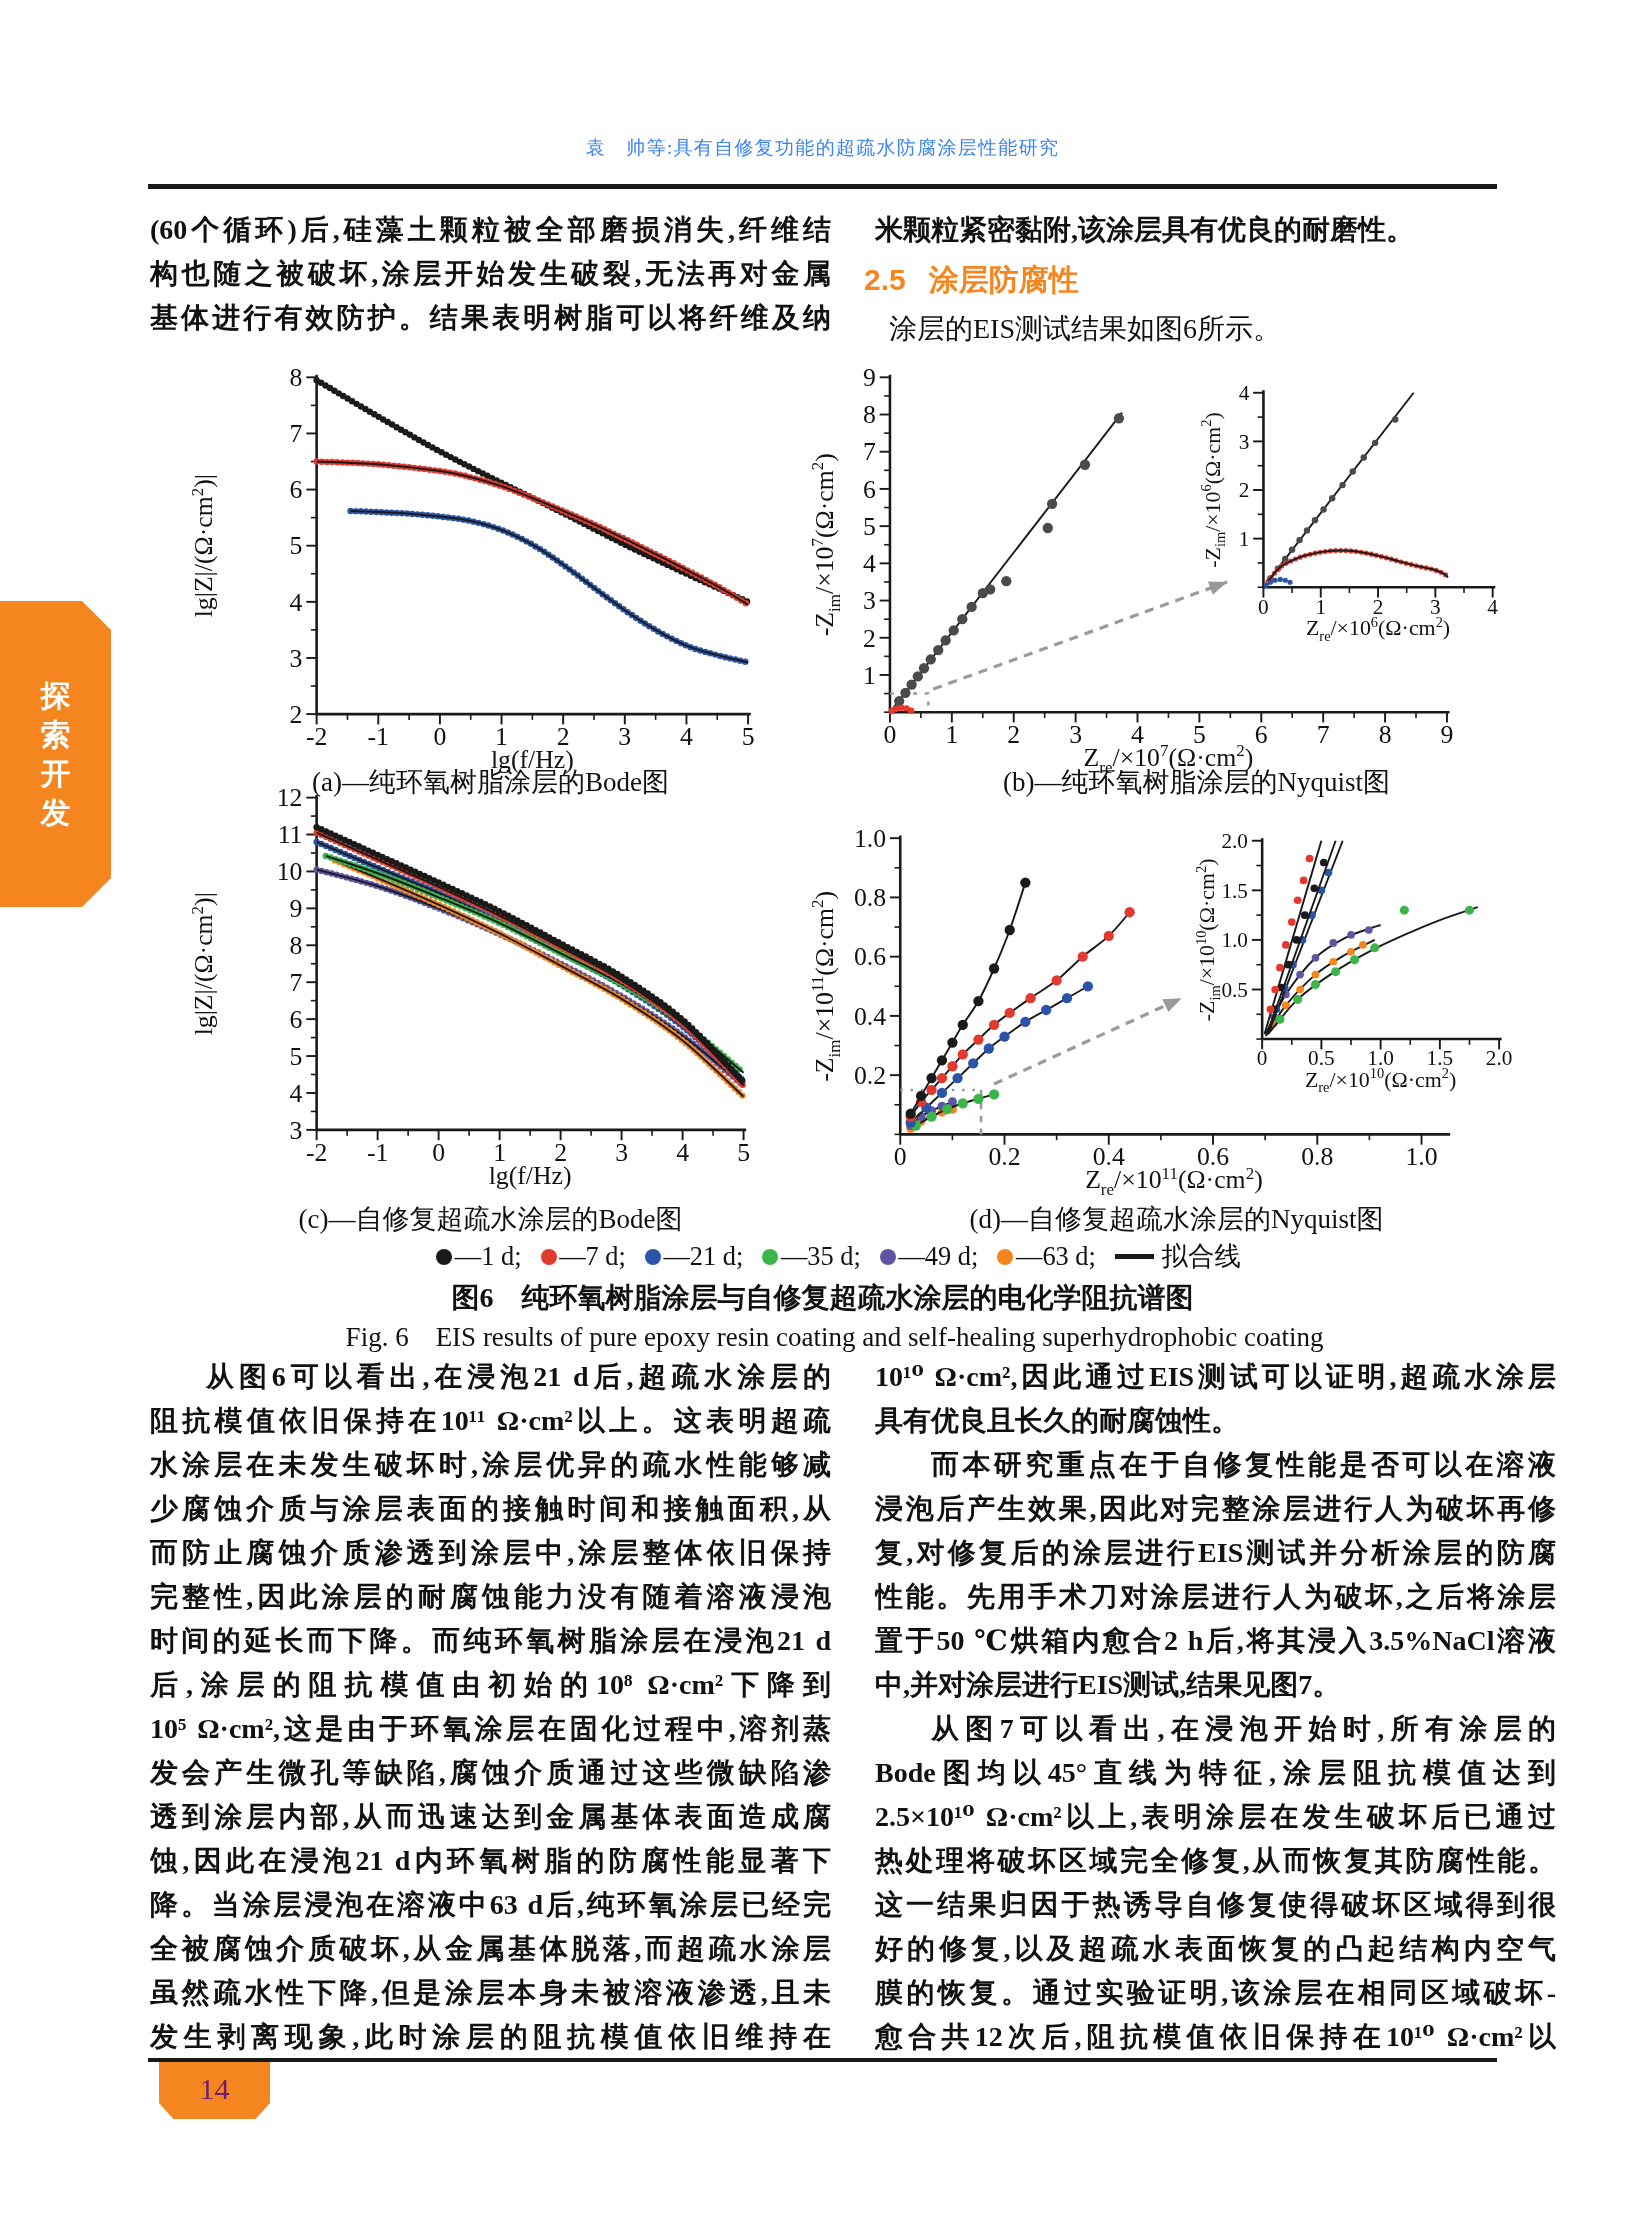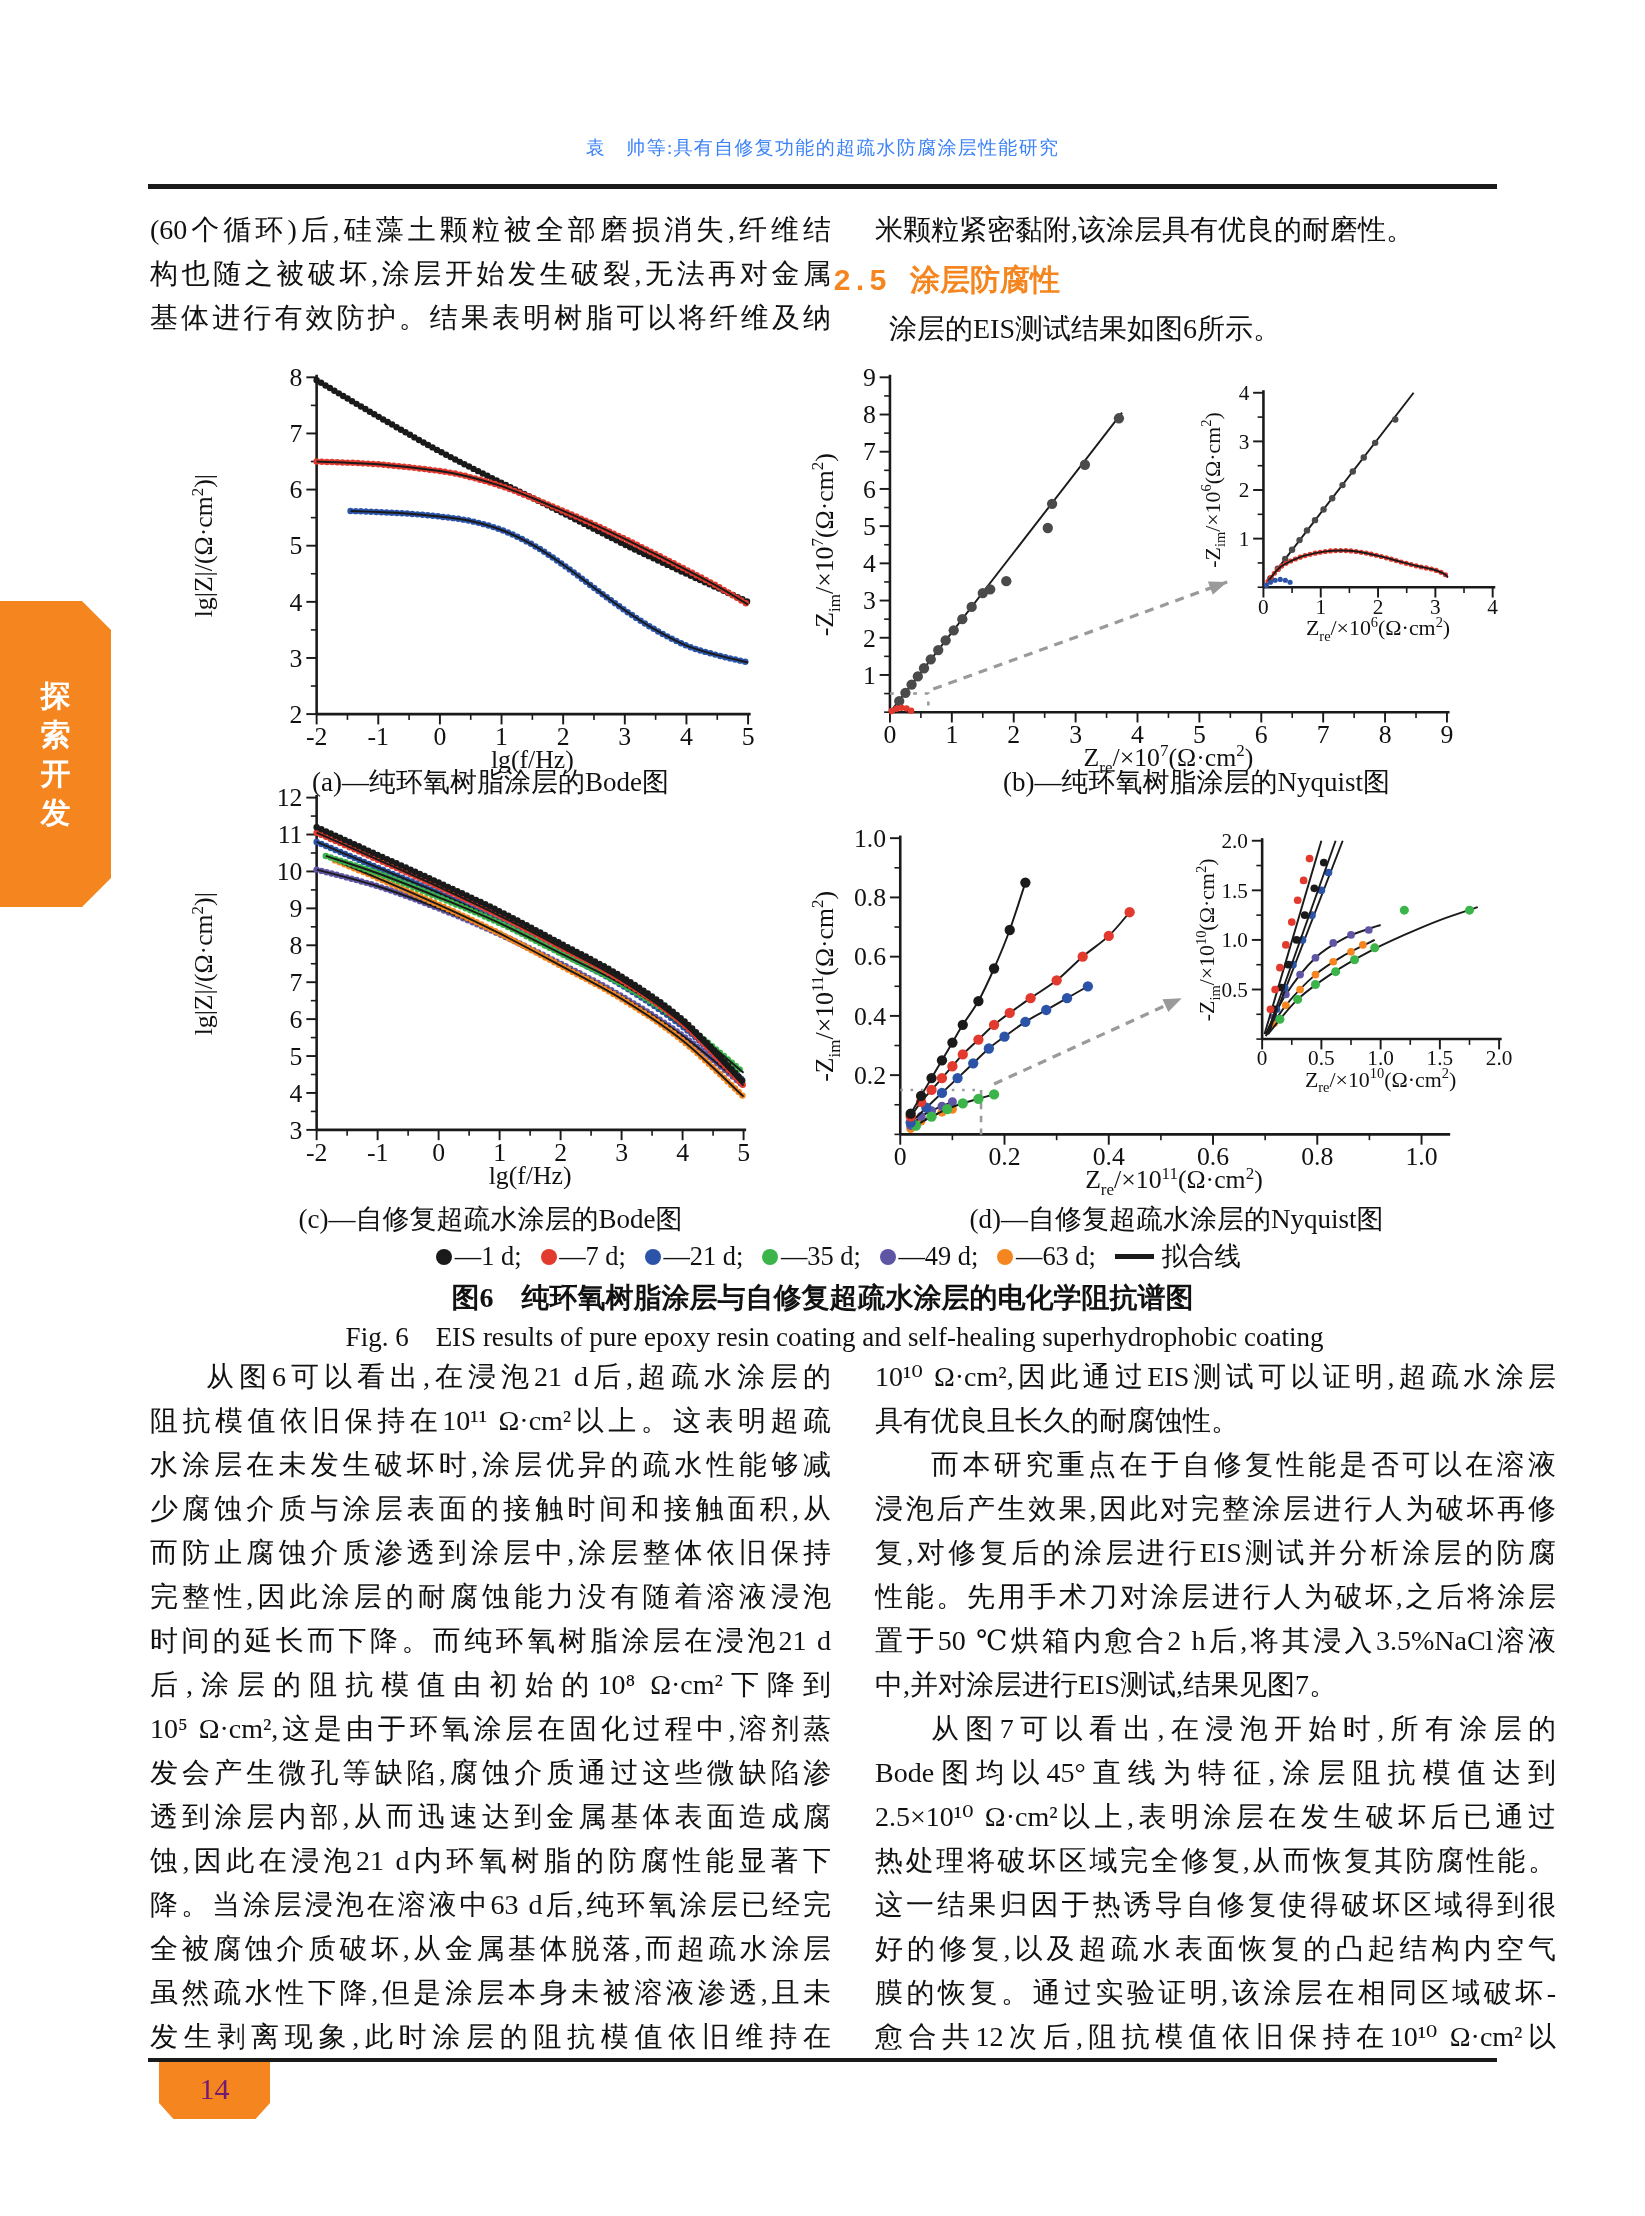--- a/index.html
+++ b/index.html
@@ -10,25 +10,25 @@
   .hrule{position:absolute;left:148px;top:184px;width:1349px;height:4.5px;background:#1a1a1a;}
   .brule{position:absolute;left:148px;top:2058px;width:1349px;height:3.9px;background:#1a1a1a;}
   .side-tab{position:absolute;left:0;top:601px;width:111px;height:306px;
             clip-path:polygon(0 0,82px 0,111px 29px,111px 277px,82px 306px,0 306px);
             display:flex;flex-direction:column;align-items:center;justify-content:center;gap:9px;}
   .side-tab span{color:#fff;font-family:"Liberation Sans","DejaVu Sans",sans-serif;
                  font-weight:bold;font-size:30px;line-height:1;}
   .col{position:absolute;width:681px;font-size:28px;line-height:44px;}
   .colL{left:150px;}
   .colR{left:833px;margin-left:42px;}
-  .tl{height:44px;overflow:hidden;white-space:nowrap;}
+  .tl{height:44px;overflow:hidden;white-space:nowrap;font-weight:bold;}
   .j{text-align:justify;text-align-last:justify;white-space:normal;}
   .ind{text-indent:2em;}
-  .sec-head{position:absolute;left:833px;top:260px;
-            font-family:Liberation Mono, monospace;font-weight:bold;font-size:30px;}
+  .sec-head{position:absolute;left:864px;top:260px;
+            font-family:Liberation Sans, sans-serif;font-weight:bold;font-size:30px;}
   .sec-head .no{margin-right:23px;}
   .sec-intro{position:absolute;left:833px;top:307px;width:681px;font-size:28px;line-height:44px;text-indent:2em;}
   .chart{position:absolute;}
   .fig-cap{position:absolute;text-align:center;font-size:27px;line-height:31px;}
   .cap-a{left:181px;top:767px;width:619px;}
   .cap-b{left:826px;top:767px;width:741px;}
   .cap-c{left:181px;top:1204px;width:619px;}
   .cap-d{left:806px;top:1204px;width:741px;}
   .legend{position:absolute;left:155px;top:1239px;width:1367px;display:flex;justify-content:center;
           align-items:center;gap:19px;font-size:26.4px;}

